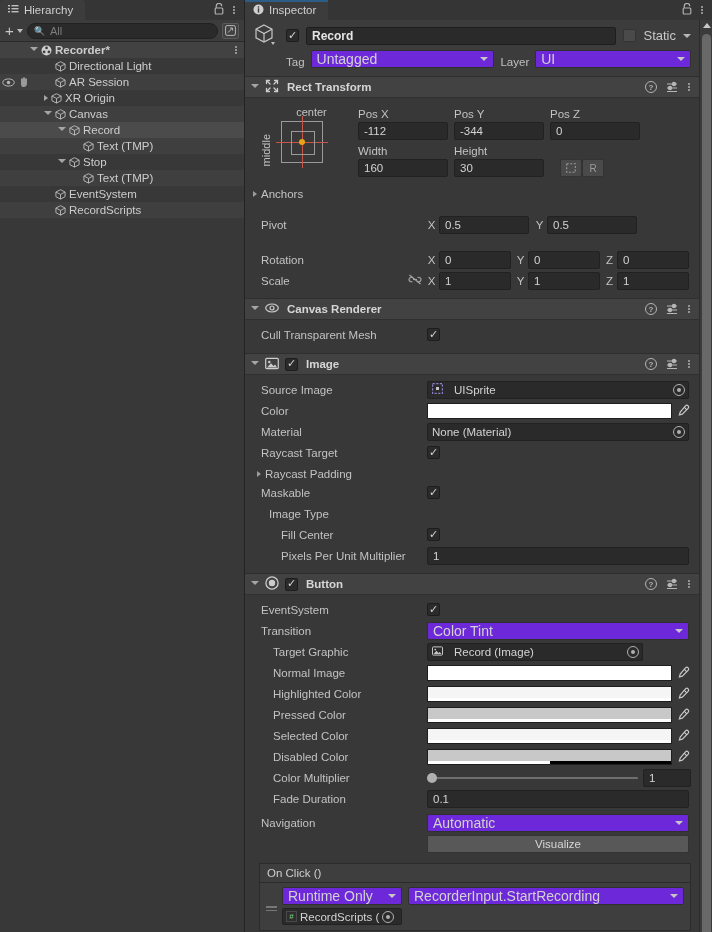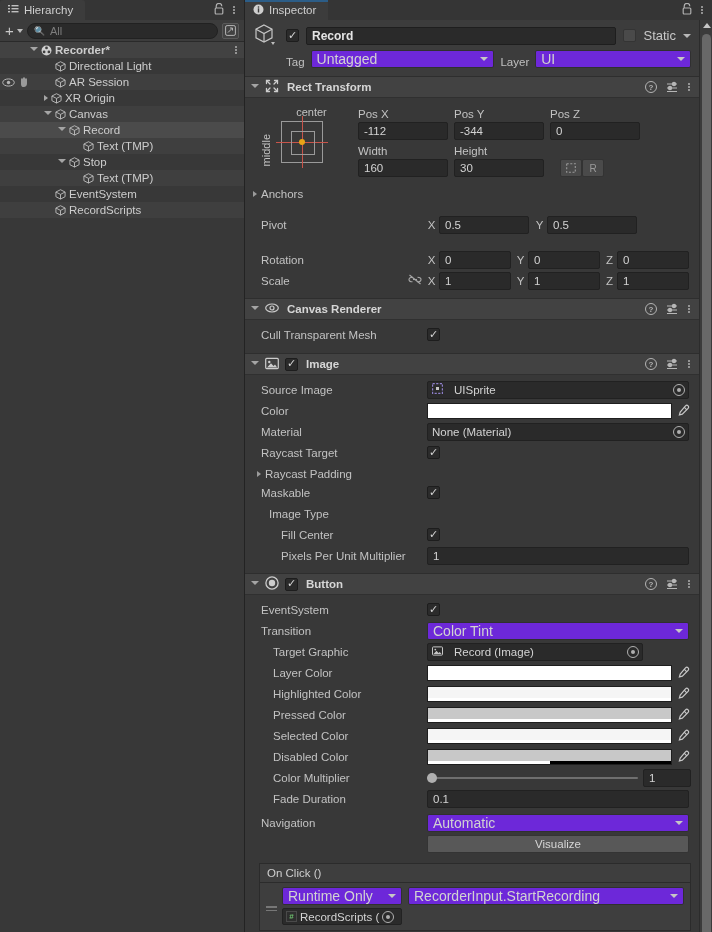--- a/index.html
+++ b/index.html
@@ -789,21 +789,21 @@
                     <path d="M1.5 8 L4.5 4.8 L6.5 7 L7.8 5.9 L9.5 8 Z" fill="#c6c6c6"></path>
                   </svg>
               </span>
               <span>Record (Image)</span>
               <span class="picker"></span>
             </div>
           </div>
 
           <div id="color-rows">
               <div class="frow">
-                <span class="flabel" style="width:174px;padding-left:20px">Layer Color</span>
+                <span class="flabel" style="width:174px;padding-left:20px">Normal Image</span>
                 <div class="swatch" style="width:245px;background:#FFFFFF">
                   <div class="alpha" style="width:100%"></div>
                 </div>
                 <span class="eyedrop"><svg width="14" height="14" viewBox="0 0 14 14">
                     <g stroke="#c8c8c8" stroke-width="1.2" fill="none">
                       <path d="M9.5 1.8a1.8 1.8 0 0 1 2.6 2.6L6.3 10.2 3.4 11l0.8-2.9z"></path>
                       <path d="M8.2 3.2l2.6 2.6"></path>
                     </g>
                   </svg></span>
               </div>

